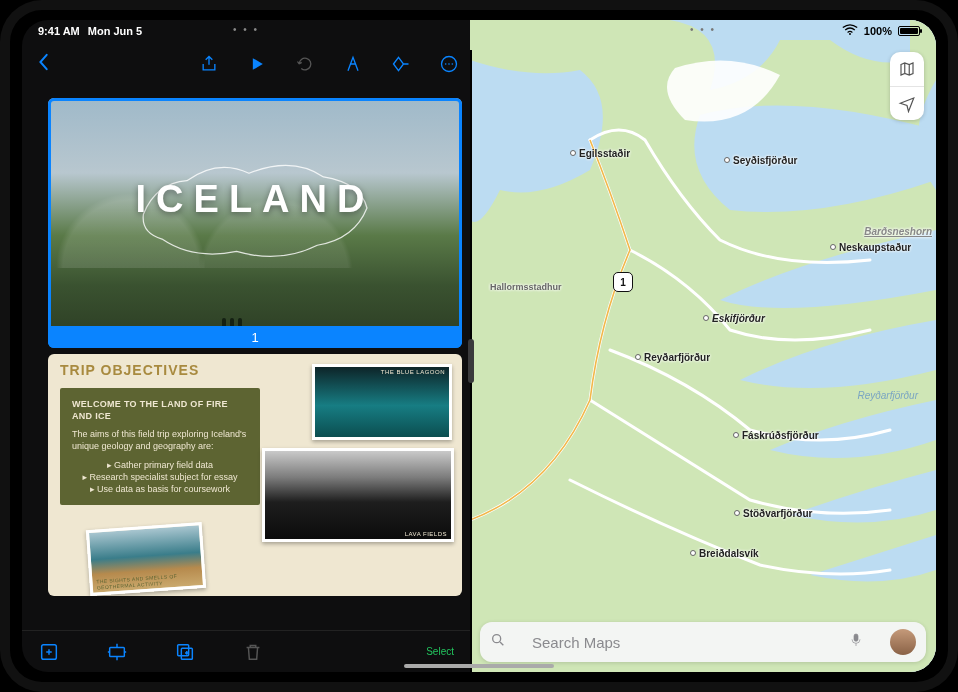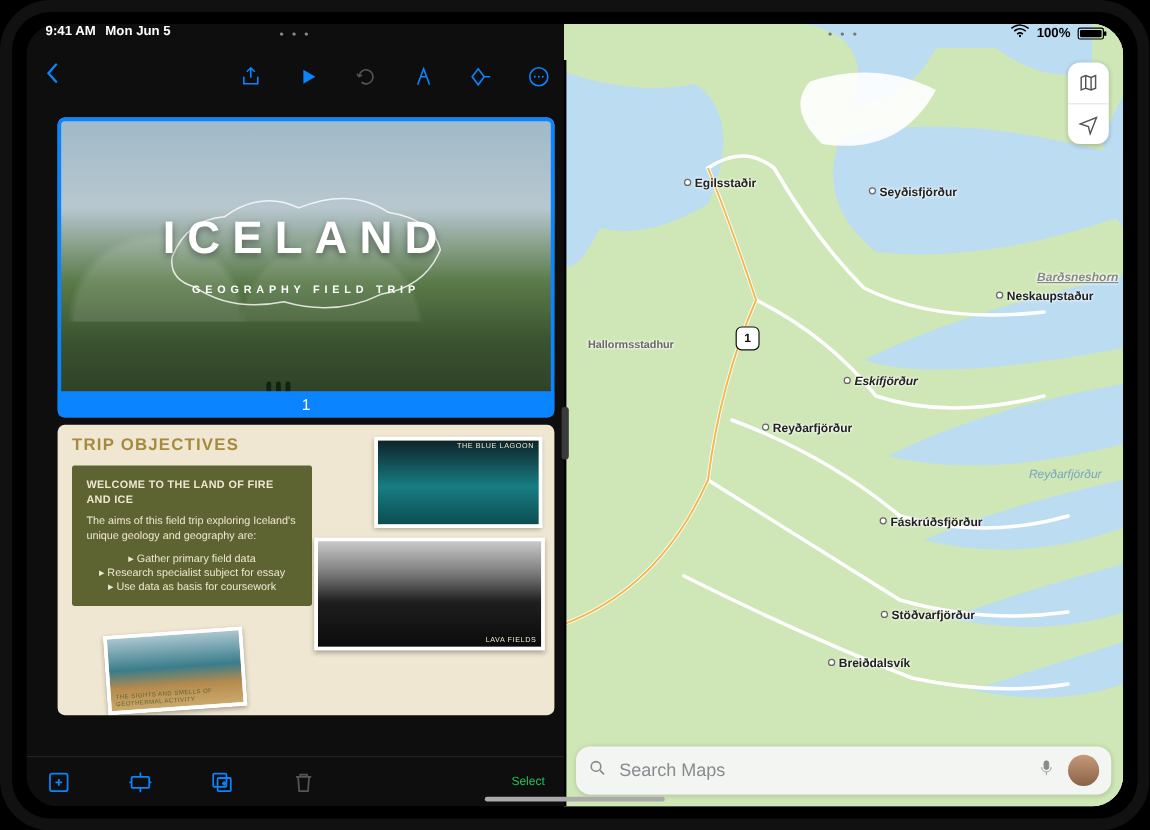--- a/index.html
+++ b/index.html
@@ -11,21 +11,21 @@
     box-shadow: inset 0 0 0 10px #111;
     padding: 20px;
   }
   .screen {
     position:absolute; left:22px; top:20px; right:22px; bottom:20px;
     border-radius:26px; overflow:hidden; display:flex; background:#000;
   }
   
   .statusbar {
     position:absolute; top:0; left:0; right:0; height:22px;
-    display:flex; align-items:flex-start; justify-content:space-between;
+    display:flex; align-items:center; justify-content:space-between;
     padding:0 16px; font-size:11px; font-weight:600; z-index:50; pointer-events:none;gap:48px;
   }
   .statusbar .left { color:#fff; display:flex; gap:8px; }
   .statusbar .right{ color:#000; display:flex; gap:6px; align-items:center;}
   .statusbar.light-right .right{ color:#000;}
   .battery { width:22px; height:10px; border:1px solid #000; border-radius:2px; position:relative; }
   .battery::after{content:''; position:absolute; right:-3px; top:2px; width:2px; height:4px; background:#000; border-radius:1px;}
   .battery .fill{ position:absolute; left:1px; top:1px; bottom:1px; right:1px; background:#000; border-radius:1px;}
 
   
@@ -131,21 +131,21 @@
     position:absolute; top:32px; right:12px; display:flex; flex-direction:column;
     background:#fff; border-radius:10px; box-shadow:0 1px 4px rgba(0,0,0,.2); overflow:hidden;
   }
   .map-controls .ctl{ width:34px; height:34px; display:flex; align-items:center; justify-content:center; color:#555;}
   .map-controls .ctl + .ctl{ border-top:1px solid #e4e4e4;}
   .map-controls svg{width:18px; height:18px; stroke:currentColor; fill:none; stroke-width:1.6;}
 
   .search-bar{
     position:absolute; left:10px; right:10px; bottom:10px; height:40px;
     background:rgba(245,245,247,.93); border-radius:12px; display:flex; align-items:center;
-    padding:0 10px; gap:10px; box-shadow:0 1px 4px rgba(0,0,0,.15);
+    padding:0 10px; gap:26px; box-shadow:0 1px 4px rgba(0,0,0,.15);
   }
   .search-bar .sicon{ color:#8a8a8e;}
   .search-bar .sicon svg{width:16px;height:16px; stroke:currentColor; fill:none; stroke-width:2;}
   .search-bar .placeholder{ flex:1; color:#8a8a8e; font-size:15px;}
   .search-bar .mic{ color:#8a8a8e;}
   .search-bar .mic svg{width:16px;height:20px; stroke:currentColor; fill:currentColor;}
   .search-bar .avatar{ width:26px; height:26px; border-radius:50%; background:linear-gradient(#c59a7a,#8a6246);}
 
   
   .divider{
@@ -240,21 +240,20 @@
           <svg viewBox="0 0 200 100">
                 <path d="M10 55 Q20 30 45 28 Q70 10 95 22 Q130 8 155 25 Q185 30 190 50 Q180 75 150 80 Q120 95 85 85 Q50 92 25 75 Q8 70 10 55 Z" stroke="#ffffffcc" fill="none" stroke-width="1"></path>
               </svg>
         </div>
         <div class="ppl">
               <i></i>
               <i></i>
               <i></i>
             </div>
         <div class="title">ICELAND</div>
-        <div class="subtitle">GEOGRAPHY FIELD TRIP</div>
         <div class="num">1</div>
       </div>
 
       <div class="slide-thumb slide2">
         <div class="hdr">TRIP OBJECTIVES</div>
         <div class="panel">
           <h4>WELCOME TO THE LAND OF FIRE AND ICE</h4>
           <p>The aims of this field trip exploring Iceland's unique geology and geography are:</p>
           <ul>
             <li>Gather primary field data</li>

